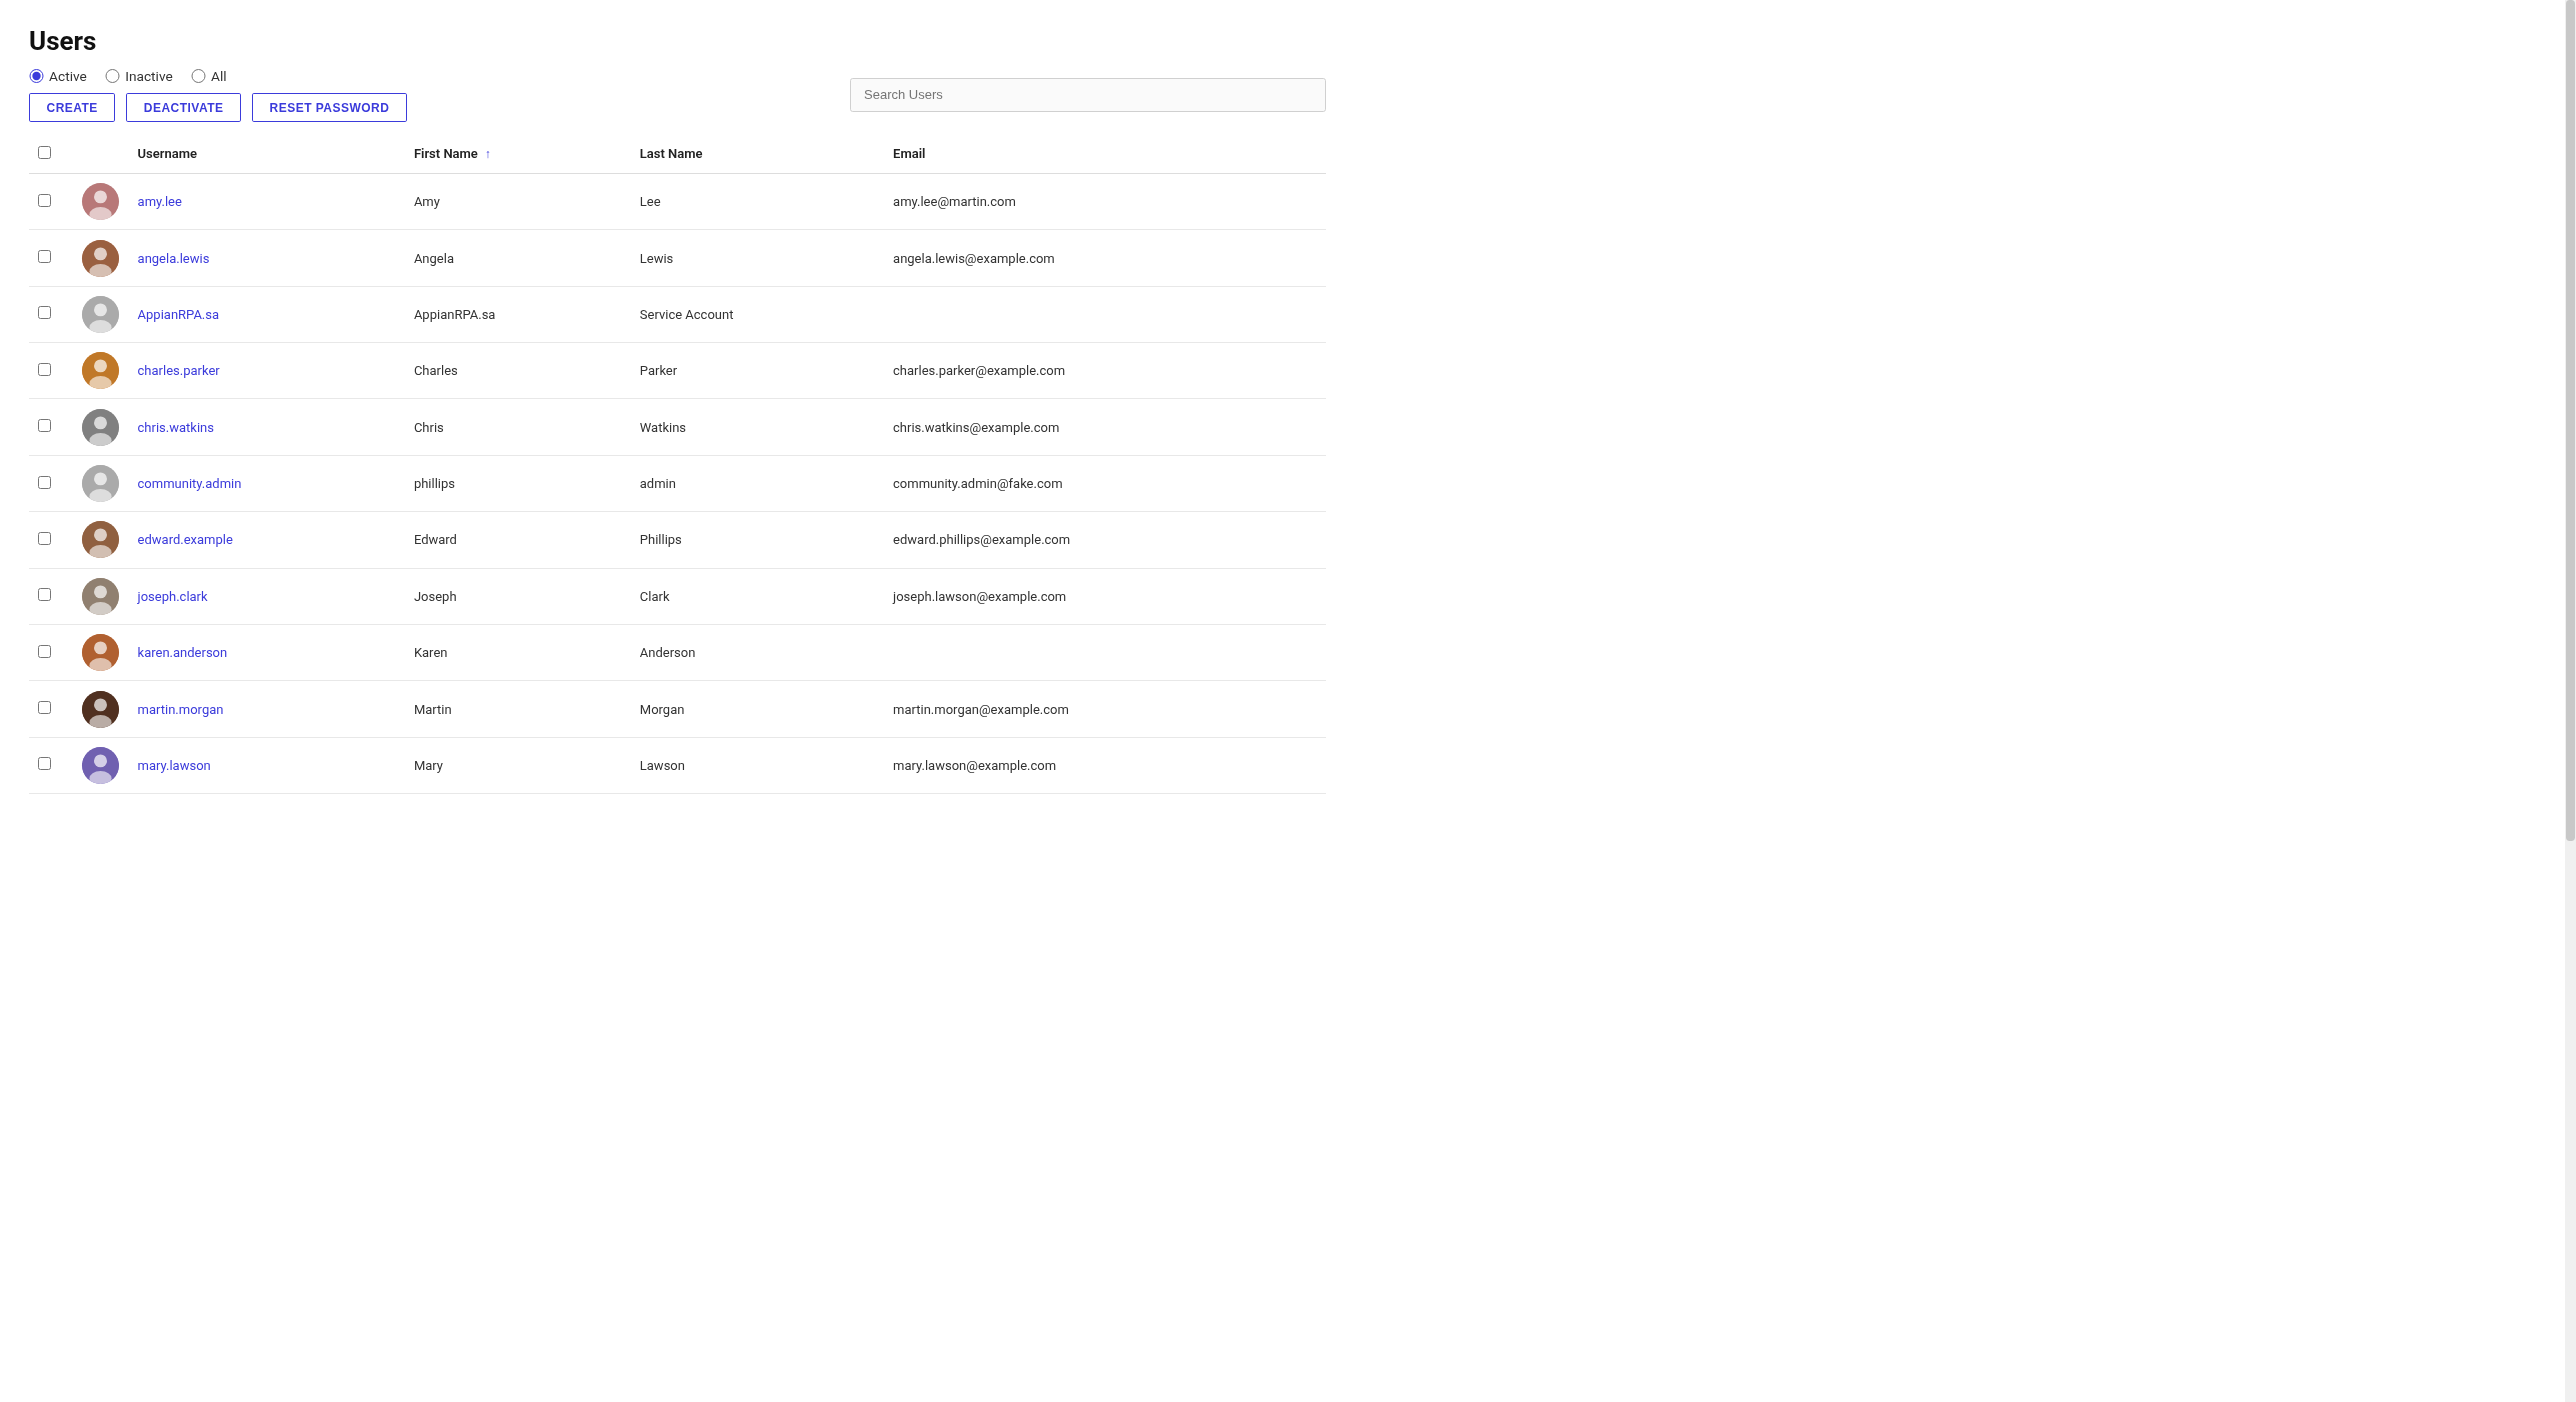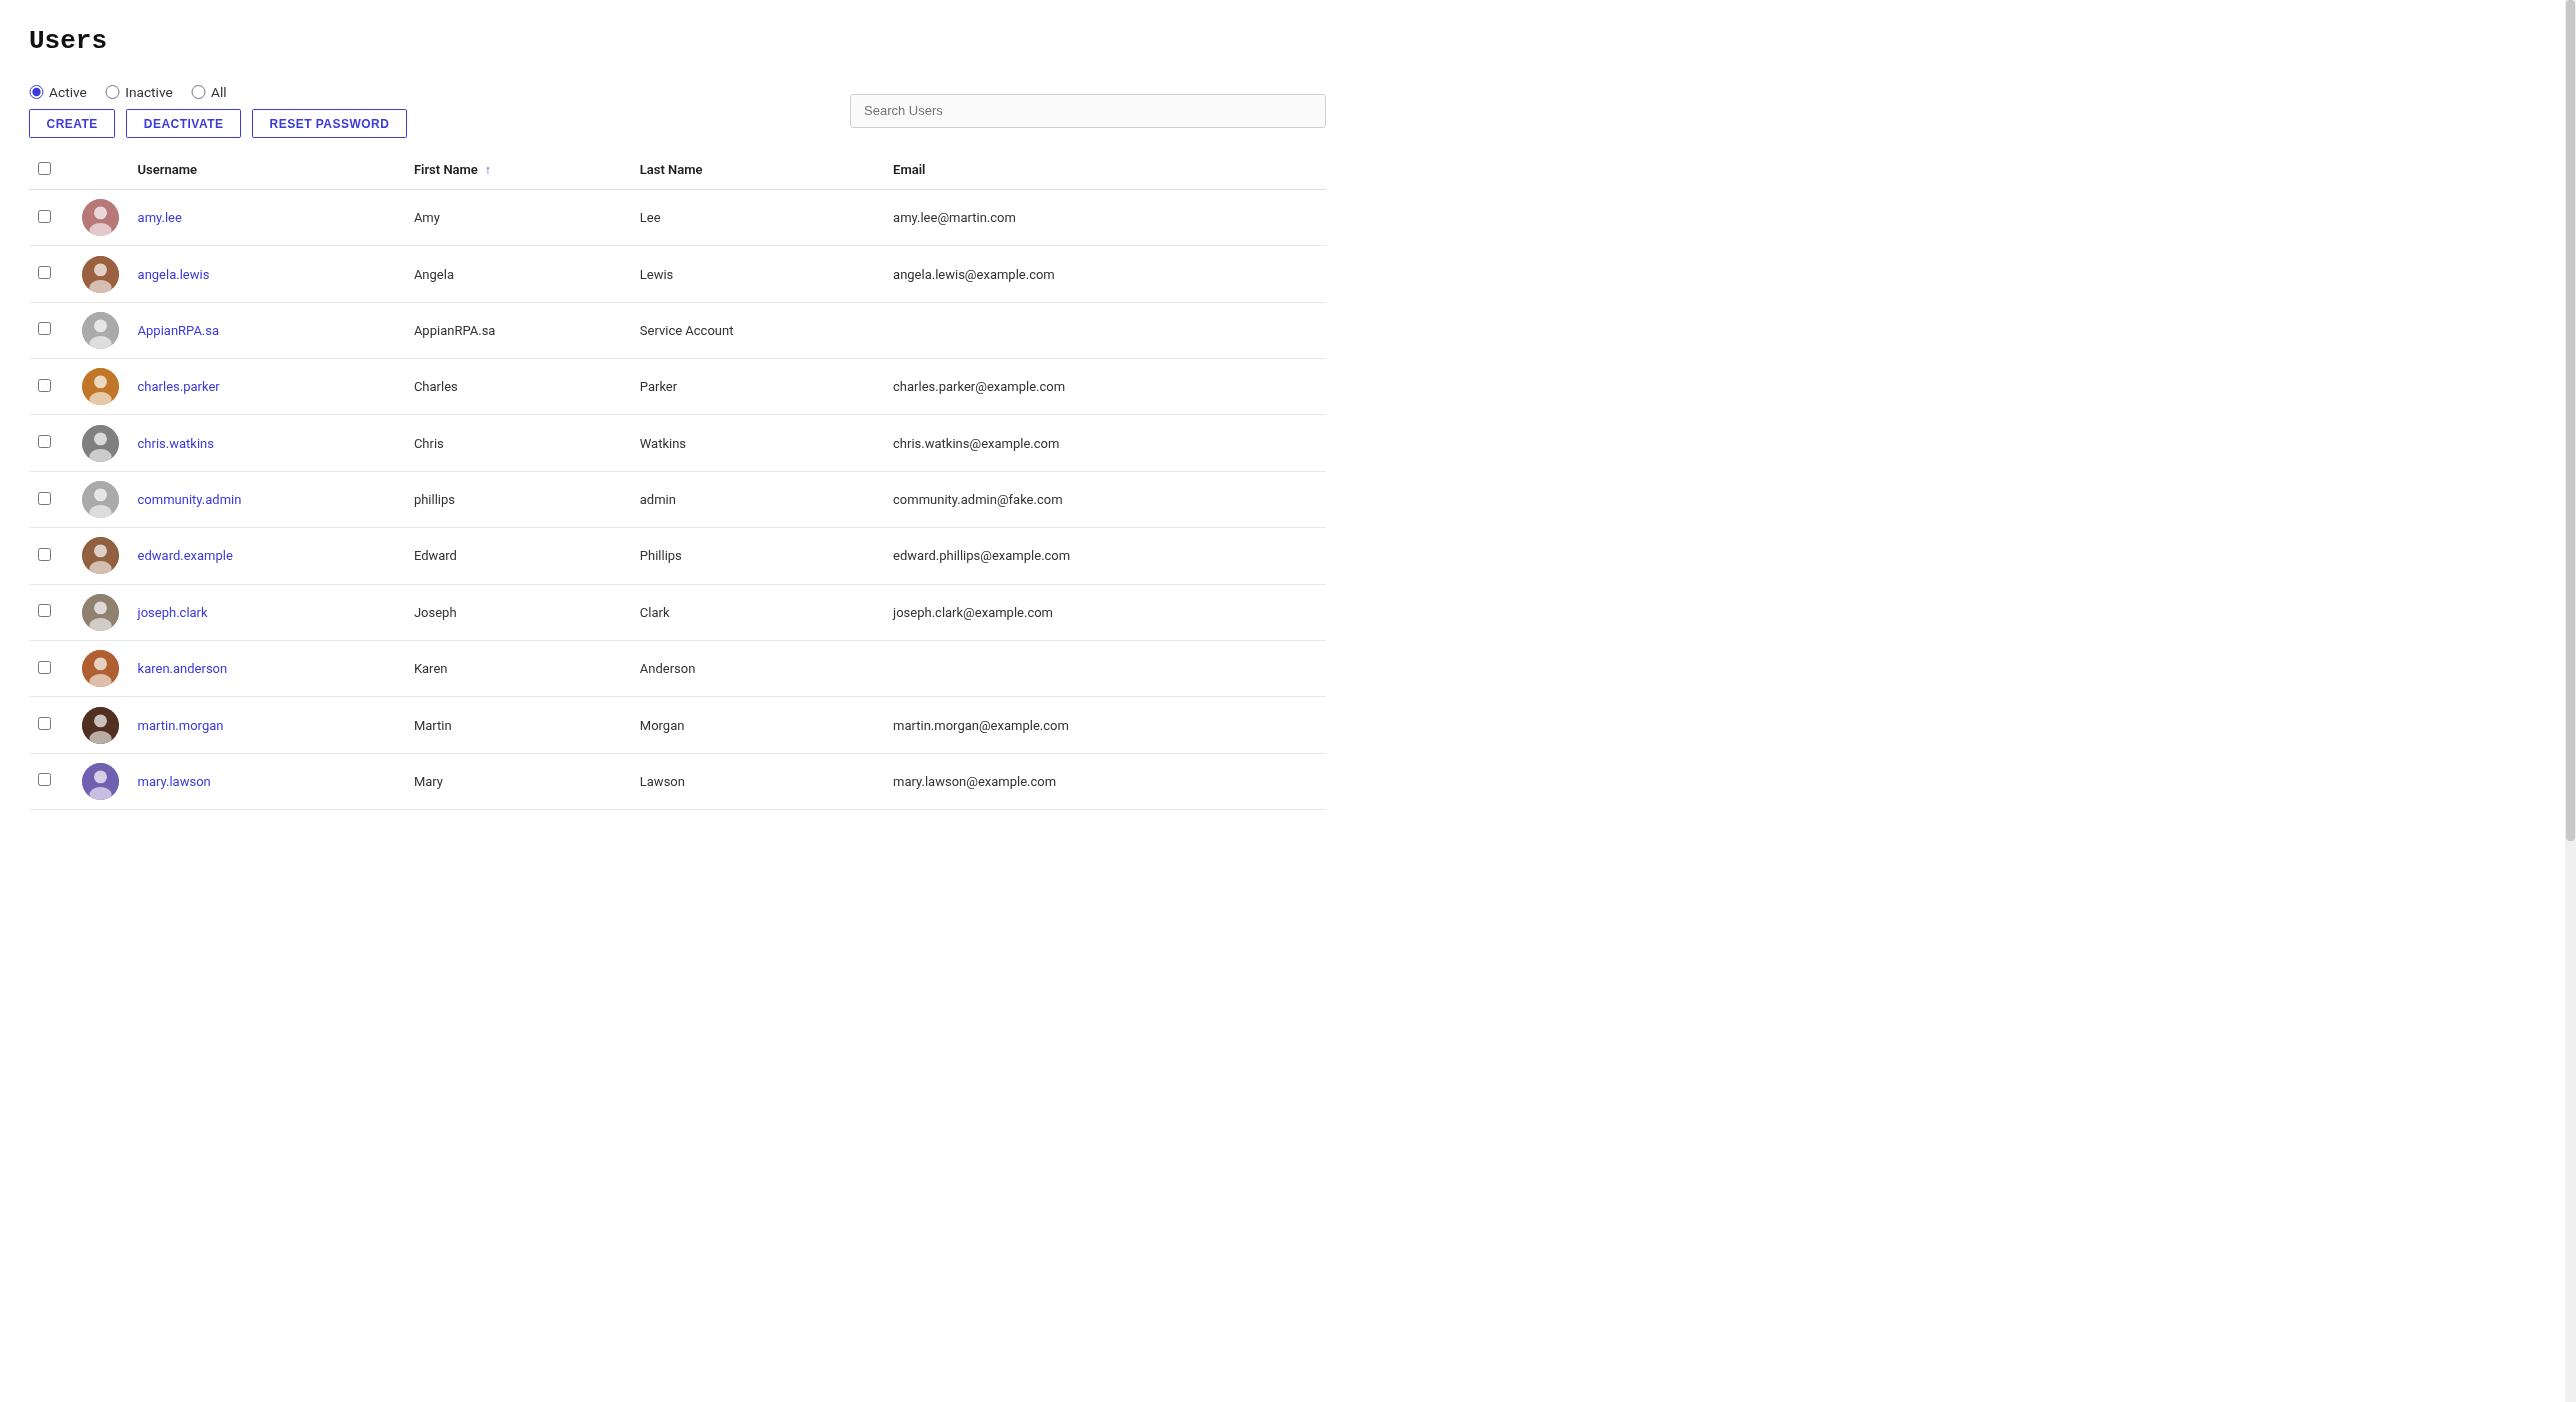--- a/index.html
+++ b/index.html
@@ -10,22 +10,21 @@
       font-size: 13.7px;
     }
     .page-container {
       padding: 26px 29px;
       max-width: 1355px;
     }
     h1 {
       font-size: 26px;
       font-weight: 700;
       color: #111;
-      margin-bottom: 28px;
-      font-family: Liberation Mono, monospace;
+      margin-bottom: 12px;
     }
     .top-controls {
       display: flex;
       align-items: center;
       justify-content: space-between;
       margin-bottom: 13px;
     }
     .left-controls {
       display: flex;
       flex-direction: column;
@@ -372,21 +371,21 @@
     <circle cx="20" cy="15" r="7" fill="rgba(255,255,255,0.7)"></circle>
     <ellipse cx="20" cy="34" rx="12" ry="8" fill="rgba(255,255,255,0.6)"></ellipse>
   </svg>
       </div>
     </td>
     <td>
       <a href="#" class="username-link">joseph.clark</a>
     </td>
     <td>Joseph</td>
     <td>Clark</td>
-    <td>joseph.clark@example.com</td>
+    <td>joseph.lawson@example.com</td>
   </tr>
         <tr>
     <td class="check-col">
       <input type="checkbox" style="">
     </td>
     <td class="avatar-col">
       <div class="avatar av-karen">
         <svg viewBox="0 0 40 40" xmlns="http://www.w3.org/2000/svg">
     <circle cx="20" cy="20" r="20" fill="#b06030"></circle>
     <circle cx="20" cy="15" r="7" fill="rgba(255,255,255,0.7)"></circle>

